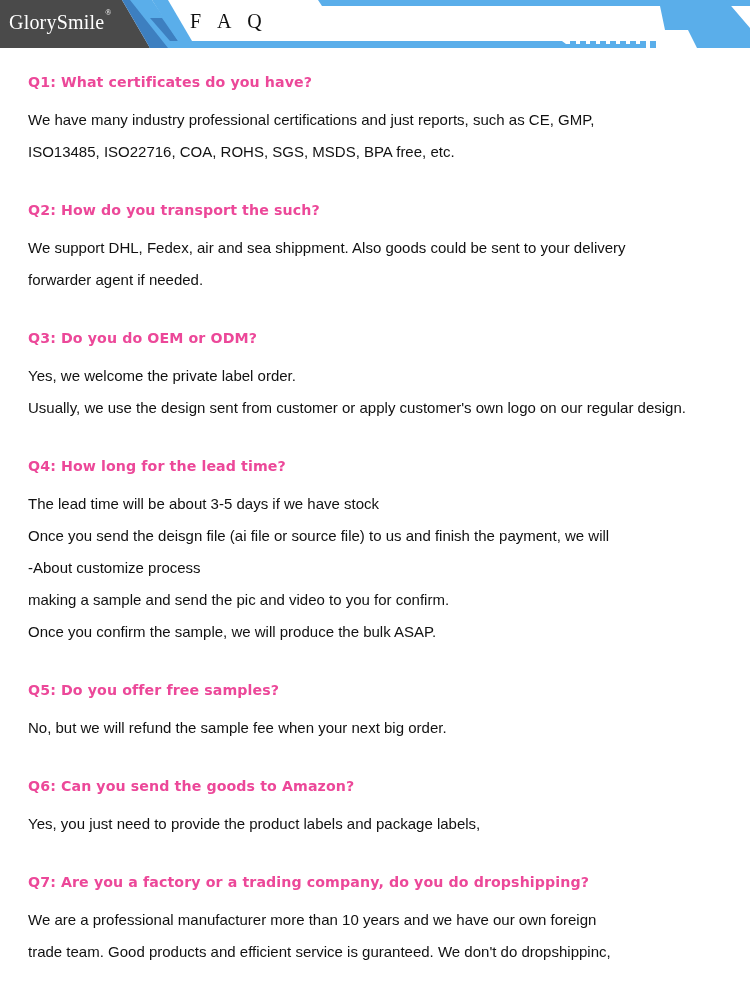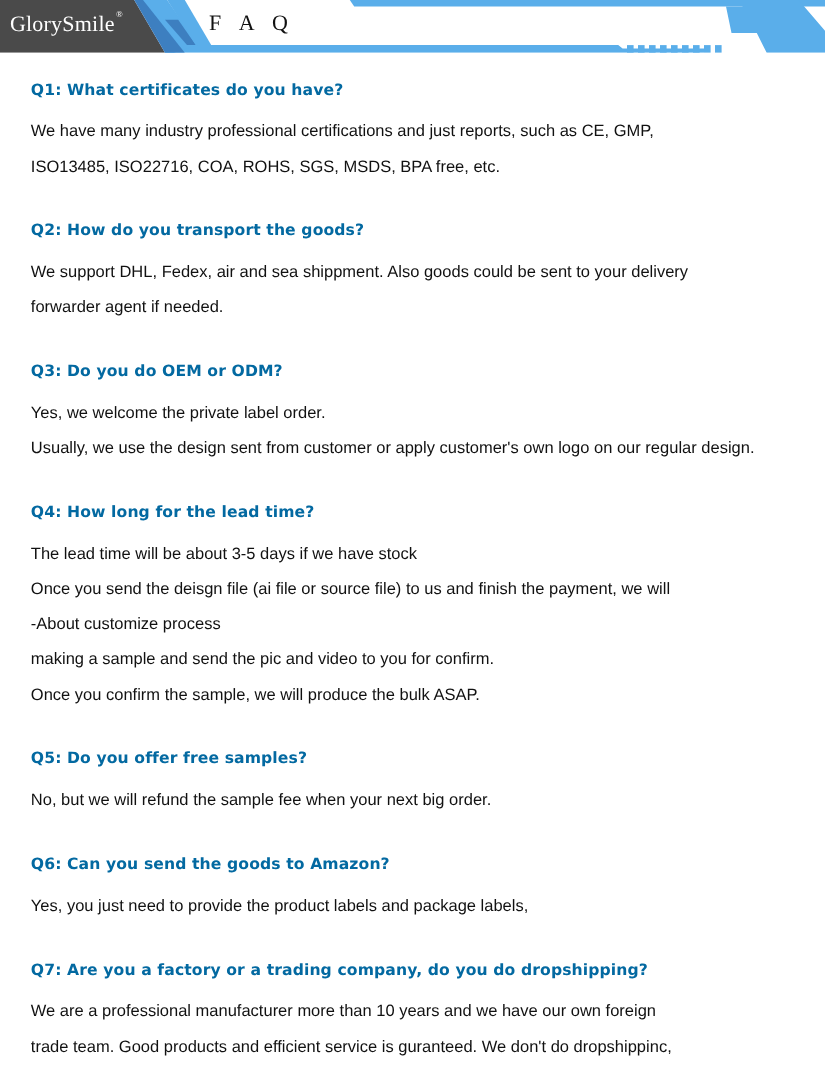--- a/index.html
+++ b/index.html
@@ -7,21 +7,21 @@
            font-family: "DejaVu Sans", sans-serif; }
     .header { position: absolute; left: 0; top: 0; width: 750px; height: 64px; }
     .header svg { position: absolute; left: 0; top: 0; }
     .logo { position: absolute; left: 9px; top: 11px; font-family: "Liberation Serif", serif;
             font-size: 20px; color: #ffffff; letter-spacing: 0.2px; }
     .logo sup { font-size: 8px; vertical-align: top; position: relative; top: -3px; margin-left: 1px; }
     .page-title { position: absolute; left: 190px; top: 10px; font-family: Liberation Serif, serif;
                   font-size: 20px; color: #111; letter-spacing: 6px; }
     .content { position: absolute; left: 28px; top: 72px; width: 710px; }
     .faq { margin: 0 0 32px 0; }
-    .q { font-family: "DejaVu Sans", sans-serif; font-weight: bold; color: #0369a1;
+    .q { font-family: "DejaVu Sans", sans-serif; font-weight: bold; color: #ec4899;
          font-size: 14.2px; line-height: 20px; margin: 0 0 12px 0; letter-spacing: 0.1px; }
     .a { font-family: "Liberation Sans", sans-serif; color: #111; font-size: 15px;
          line-height: 32px; margin: 0; }
     .a-line { display: block; white-space: nowrap; }
   </style>
 </head>
 <body>
 
 <div class="header">
   <svg width="750" height="48" viewBox="0 0 750 48">
@@ -59,21 +59,21 @@
 
 <div class="content">
   <div class="faq">
     <p class="q">Q1: What certificates do you have?</p>
     <p class="a">
       <span class="a-line">We have many industry professional certifications and just reports, such as CE, GMP,</span>
       <span class="a-line">ISO13485, ISO22716, COA, ROHS, SGS, MSDS, BPA free, etc.</span>
     </p>
   </div>
   <div class="faq">
-    <p class="q">Q2: How do you transport the goods?</p>
+    <p class="q">Q2: How do you transport the such?</p>
     <p class="a">
       <span class="a-line">We support DHL, Fedex, air and sea shippment. Also goods could be sent to your delivery</span>
       <span class="a-line">forwarder agent if needed.</span>
     </p>
   </div>
   <div class="faq">
     <p class="q">Q3: Do you do OEM or ODM?</p>
     <p class="a">
       <span class="a-line">Yes, we welcome the private label order.</span>
       <span class="a-line">Usually, we use the design sent from customer or apply customer's own logo on our regular design.</span>

